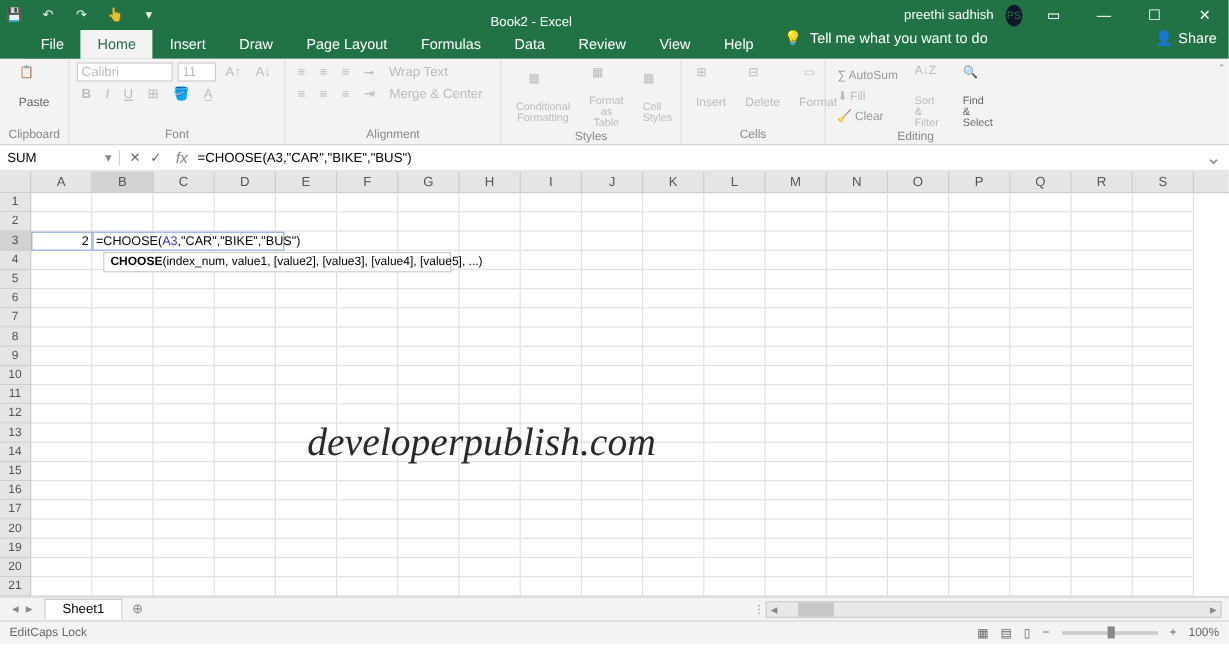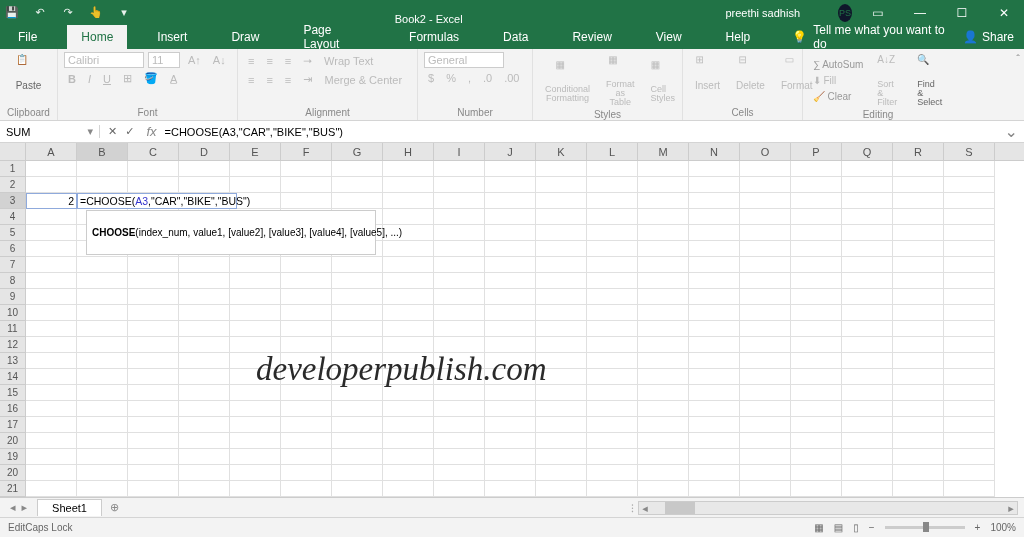--- a/index.html
+++ b/index.html
@@ -4,25 +4,25 @@
   <style>
     * { margin: 0; padding: 0; box-sizing: border-box; font-family: 'Segoe UI', Arial, sans-serif; }
     body { width: 1024px; height: 541px; background: #fff; overflow: hidden; position: relative; }
     
     
     .titlebar { height: 25px; background: #217346; display: flex; align-items: center; color: #fff; font-size: 11px; padding: 0 4px; }
     .titlebar-left { display: flex; align-items: center; gap: 12px; }
     .qat-icon { width: 16px; height: 16px; display: flex; align-items: center; justify-content: center; opacity: 0.9; }
     .titlebar-center { flex: 1; text-align: center; margin-top: 12px; }
     .titlebar-right { display: flex; align-items: center; gap: 10px; }
-    .avatar { width: 14px; height: 18px; border-radius: 50%; background: #0f172a; display: flex; align-items: center; justify-content: center; font-size: 9px; color: #217346; margin-left: 28px; }
+    .avatar { width: 14px; height: 18px; border-radius: 50%; background: #0f172a; display: flex; align-items: center; justify-content: center; font-size: 9px; color: #217346; }
     .win-btn { width: 32px; text-align: center; font-size: 12px; }
     
     
-    .ribbon-tabs { height: 24px; background: #217346; display: flex; align-items: center; padding-left: 4px; gap: 16px; }
+    .ribbon-tabs { height: 24px; background: #217346; display: flex; align-items: flex-start; padding-left: 20px; }
     .tab { padding: 5px 14px; font-size: 12px; color: #fff; cursor: pointer; }
     .tab.active { background: #f3f3f3; color: #217346; }
     .tab.file { background: #217346; color: #fff; }
     .tell-me { display: flex; align-items: center; gap: 6px; color: #fff; font-size: 12px; margin-left: 12px; }
     .share-btn { margin-left: auto; margin-right: 10px; color: #fff; font-size: 12px; display: flex; align-items: center; gap: 4px; }
     
     
     .ribbon { height: 72px; background: #f3f3f3; border-bottom: 1px solid #d4d4d4; display: flex; position: relative; }
     .ribbon-group { border-right: 1px solid #e1e1e1; padding: 3px 6px 0; display: flex; flex-direction: column; justify-content: space-between; }
     .ribbon-group-label { font-size: 10px; color: #888; text-align: center; padding-bottom: 2px; }
@@ -48,21 +48,21 @@
     .col-h { width: 51px; border-right: 1px solid #ccc; font-size: 11px; text-align: center; line-height: 18px; color: #555; }
     .col-h.active { background: #d2d2d2; }
     .grid-body { display: flex; }
     .row-headers { width: 26px; }
     .row-h { height: 16px; border-bottom: 1px solid #ccc; border-right: 1px solid #ccc; font-size: 10px; text-align: center; line-height: 16px; background: #e5e5e5; color: #555; }
     .row-h.active { background: #d2d2d2; }
     .cells { position: relative; flex: 1; }
     .cell-row { display: flex; height: 16px; }
     .cell { width: 51px; height: 16px; border-right: 1px solid #e0e0e0; border-bottom: 1px solid #e0e0e0; font-size: 10.5px; padding: 0 2px; line-height: 15px; overflow: visible; white-space: nowrap; }
     .editing-cell { position: absolute; border: 1px solid #8faadc; background: #fff; font-size: 10.5px; padding: 0 2px; line-height: 15px; white-space: nowrap; z-index: 5; }
-    .tooltip { position: absolute; background: #fff; border: 1px solid #ccc; font-size: 10px; padding: 16px 5px; z-index: 6; white-space: nowrap; }
+    .tooltip { position: absolute; background: #fff; border: 1px solid #ccc; font-size: 10px; padding: 2px 5px; z-index: 6; white-space: nowrap; }
     .tooltip b { font-weight: bold; }
     
     .watermark { position: absolute; top: 190px; left: 230px; font-size: 33px; font-style: italic; font-family: 'Segoe Script', cursive; color: #2a2a2a; z-index: 3; pointer-events: none; }
     
     
     .sheet-tabs { height: 20px; border-top: 1px solid #ccc; display: flex; align-items: center; font-size: 11px; background: #f3f3f3; }
     .sheet-nav { display: flex; gap: 6px; padding: 0 10px; color: #888; }
     .sheet-tab { padding: 2px 14px; background: #fff; border: 1px solid #ccc; border-bottom: none; }
     .sheet-add { padding: 0 8px; color: #888; }
     .hscroll-area { flex: 1; display: flex; align-items: center; justify-content: flex-end; padding-right: 6px; }
@@ -165,35 +165,20 @@
         <span class="ribbon-btn disabled">≡</span>
         <span class="ribbon-btn disabled">≡</span>
         <span class="ribbon-btn disabled">≡</span>
         <span class="ribbon-btn disabled">⇥</span>
         <span class="ribbon-btn disabled">Merge &amp; Center</span>
       </div>
     </div>
     <div class="ribbon-group-label">Alignment</div>
   </div>
 
-  <div class="ribbon-group" style="width:115px">
-    <div class="ribbon-controls">
-      <div class="ribbon-row">
-        <input class="font-select disabled" style="width: 80px;" readonly="" value="General">
-      </div>
-      <div class="ribbon-row">
-        <span class="ribbon-btn disabled">$</span>
-        <span class="ribbon-btn disabled">%</span>
-        <span class="ribbon-btn disabled">,</span>
-        <span class="ribbon-btn disabled">.0</span>
-        <span class="ribbon-btn disabled">.00</span>
-      </div>
-    </div>
-    <div class="ribbon-group-label">Number</div>
-  </div>
 
   <div class="ribbon-group" style="width:150px">
     <div class="ribbon-controls">
       <div class="ribbon-row">
         <div class="big-btn disabled">
           <span class="big-icon">▦</span>
           <span style="font-size:9px;line-height:9px;text-align:center">Conditional Formatting</span>
         </div>
         <div class="big-btn disabled">
           <span class="big-icon">▦</span>

